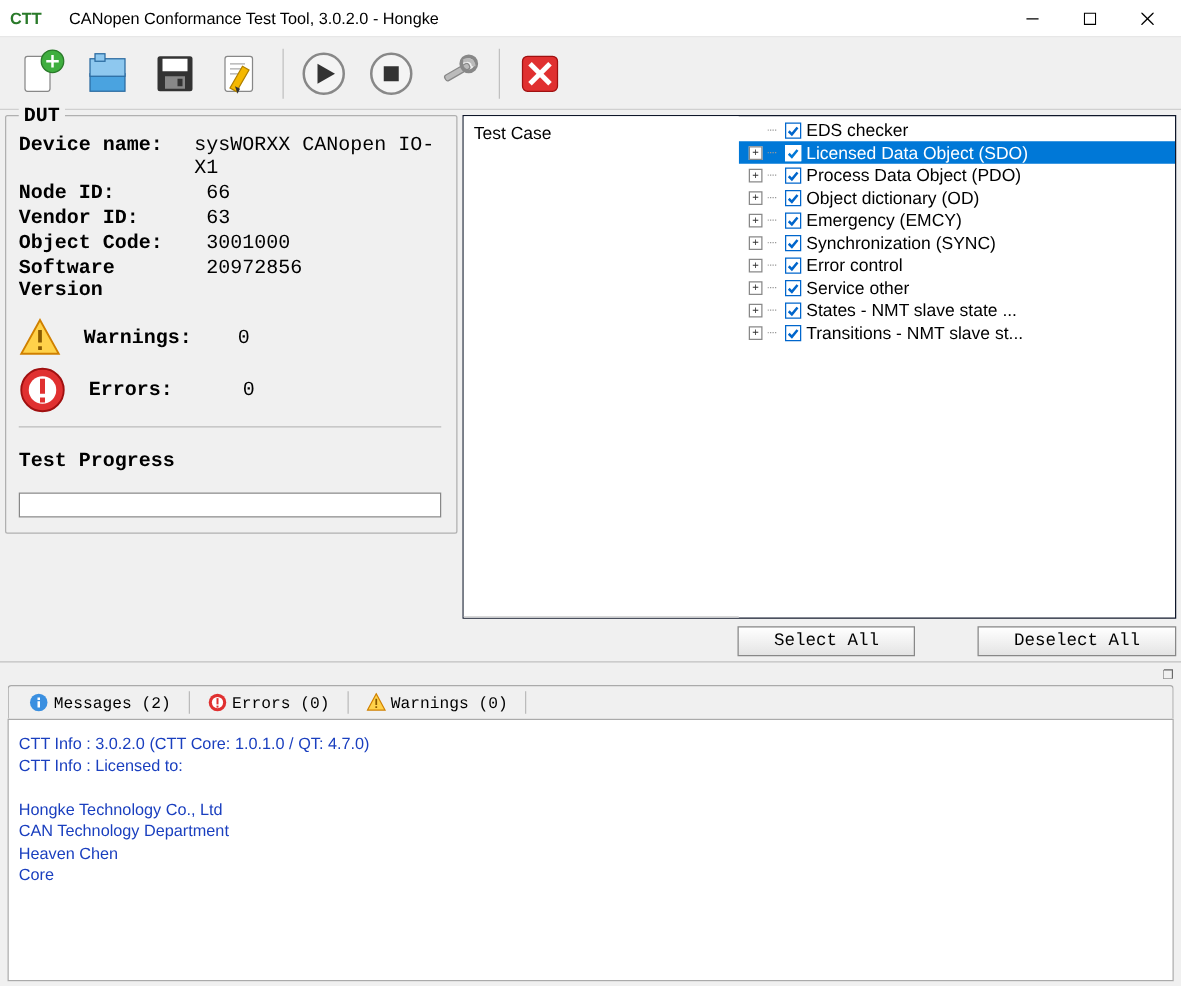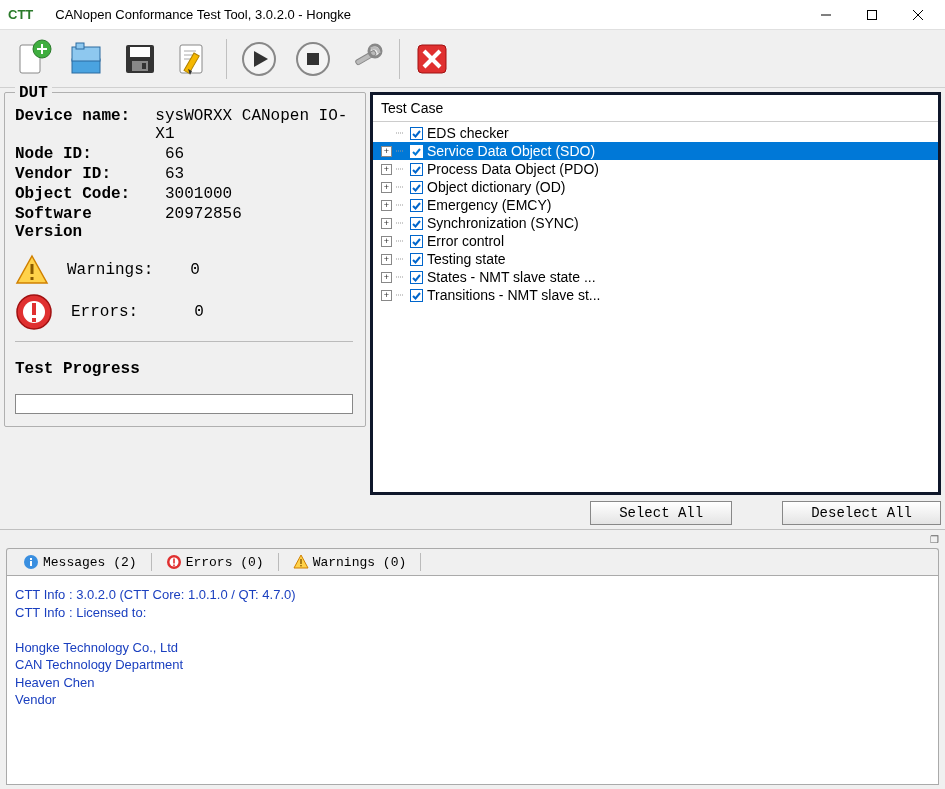--- a/index.html
+++ b/index.html
@@ -71,37 +71,37 @@
   position: absolute;
   top: -9px; left: 10px;
   background: #f0f0f0;
   padding: 0 4px;
   font-weight: bold;
 }
 .kv { display: flex; margin-bottom: 2px; }
 .kv .k { width: 150px; font-weight: bold; }
 .kv .v { }
 .statrow { display:flex; align-items:center; gap: 18px; margin-top: 12px; }
-.statrow .label { font-weight: normal; width: 90px; }
+.statrow .label { font-weight: bold; width: 90px; }
 .statrow .val { width: 40px; text-align: center; }
 .progress-label { font-weight: bold; margin-top: 18px; margin-bottom: 16px; }
 .progress-box { height: 20px; border: 1px solid #888; background: #fff; }
 .right-col {
   flex: 1;
   display: flex;
   flex-direction: column;
   gap: 6px;
   min-width: 0;
 }
 .tree-wrap {
   flex: 1;
-  border: 3px solid #0f172a;
+  border: 1px solid #0f172a;
   background: #fff;
   display: flex;
-  flex-direction: column;
+  flex-direction: row;
   min-height: 0;
 }
 .tree-header {
   display: flex;
   background: #fff;
   border-bottom: 1px solid #ccc;
   font-size: 14px;
 }
 .tree-header > div {
   padding: 5px 8px;
@@ -358,21 +358,21 @@
             <div class="dots">
               <svg width="10" height="14">
                 <line x1="0" y1="7" x2="8" y2="7" stroke="#999" stroke-dasharray="1 1"></line>
               </svg>
             </div>
             <div class="cb">
               <svg width="11" height="11">
                 <polyline points="2,6 4.5,8.5 9,3" fill="none" stroke="#0078d7" stroke-width="2"></polyline>
               </svg>
             </div>
-            <div class="lbl">Service Data Object (SDO)</div>
+            <div class="lbl">Licensed Data Object (SDO)</div>
           </div>
           <div class="tree-row">
             <div class="exp">+</div>
             <div class="dots">
               <svg width="10" height="14">
                 <line x1="0" y1="7" x2="8" y2="7" stroke="#999" stroke-dasharray="1 1"></line>
               </svg>
             </div>
             <div class="cb">
               <svg width="11" height="11">
@@ -442,21 +442,21 @@
             <div class="dots">
               <svg width="10" height="14">
                 <line x1="0" y1="7" x2="8" y2="7" stroke="#999" stroke-dasharray="1 1"></line>
               </svg>
             </div>
             <div class="cb">
               <svg width="11" height="11">
                 <polyline points="2,6 4.5,8.5 9,3" fill="none" stroke="#0066cc" stroke-width="2"></polyline>
               </svg>
             </div>
-            <div class="lbl">Testing state</div>
+            <div class="lbl">Service other</div>
           </div>
           <div class="tree-row">
             <div class="exp">+</div>
             <div class="dots">
               <svg width="10" height="14">
                 <line x1="0" y1="7" x2="8" y2="7" stroke="#999" stroke-dasharray="1 1"></line>
               </svg>
             </div>
             <div class="cb">
               <svg width="11" height="11">
@@ -526,15 +526,15 @@
     </div>
     <div class="tab-sep"></div>
   </div>
   <div class="msgbox" id="msgbox">
       <div>CTT Info  : 3.0.2.0 (CTT Core: 1.0.1.0 / QT: 4.7.0)</div>
       <div>CTT Info  : Licensed to:</div>
       <div>&nbsp;</div>
       <div>Hongke Technology Co., Ltd</div>
       <div>CAN Technology Department</div>
       <div>Heaven Chen</div>
-      <div>Vendor</div>
+      <div>Core</div>
     </div>
 </div>
 
 </body></html>

